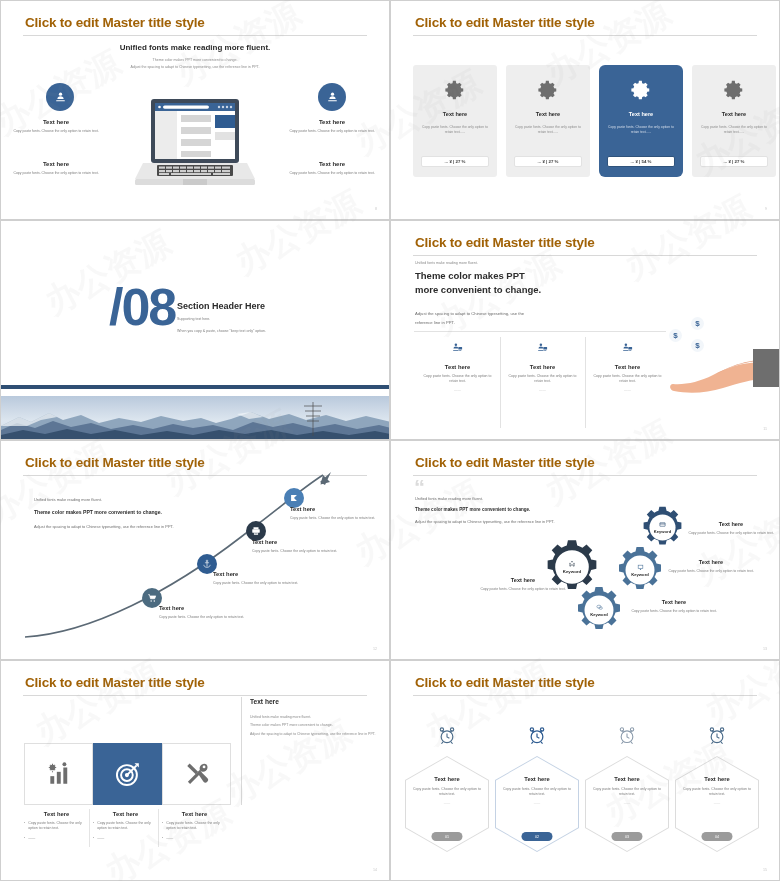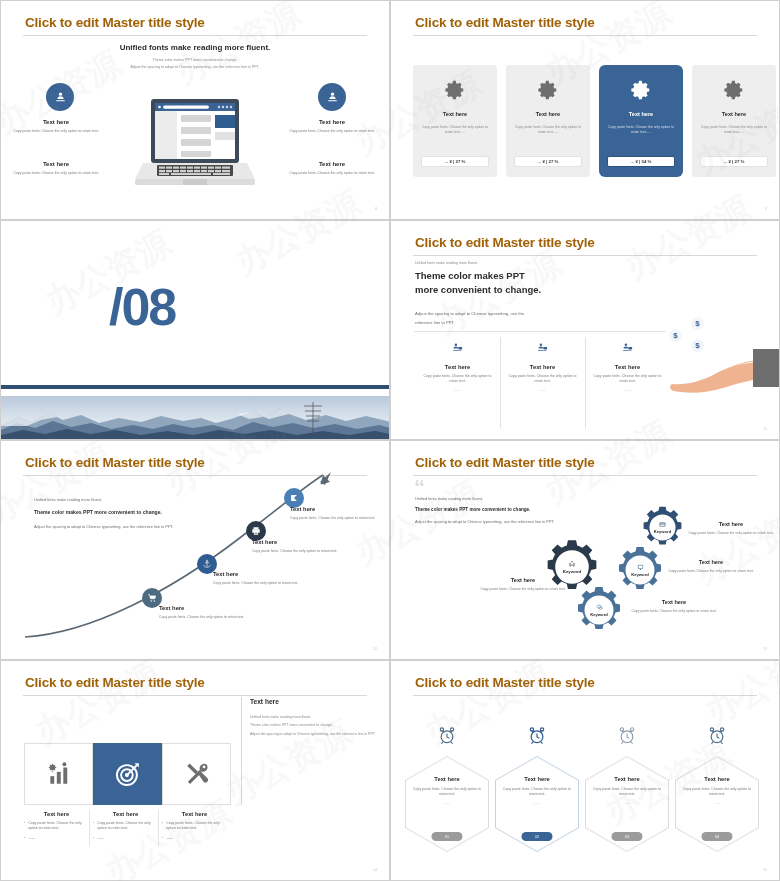--- a/index.html
+++ b/index.html
@@ -300,20 +300,25 @@
         <div class="c-t">Text here</div>
         <div class="c-d">Copy paste fonts. Choose the only option to retain text......</div>
         <div class="pill">... ¥ | 27 %</div>
       </div>
     </div>
     <div class="pagenum">9</div>
   </div>
 
   <div class="slide" style="position:relative;">
     <div style="position:absolute;left:108px;top:66px;font-size:52px;font-weight:bold;color:#3a6496;letter-spacing:-2px;line-height:.8;">/08</div>
+    <div style="position:absolute;left:176px;top:80px;width:190px;">
+      <div class="s3-h">Section Header Here</div>
+      <div class="s3-l1">Supporting text here.</div>
+      <div class="s3-l2">When you copy &amp; paste, choose "keep text only" option.</div>
+    </div>
     <div style="position:absolute;left:0;right:0;top:164px;height:4px;background:#2f4f74;"></div>
     <div style="position:absolute;left:0;right:0;top:175px;height:45px;overflow:hidden;">
       <svg viewBox="0 0 390 45" width="390" height="45" preserveAspectRatio="none">
         <defs>
           <linearGradient id="sky" x1="0" y1="0" x2="0" y2="1">
             <stop offset="0%" stop-color="#b9c9dc"></stop>
               <stop offset="55%" stop-color="#dde6ef"></stop>
             <stop offset="100%" stop-color="#cfdbe8"></stop>
           </linearGradient>
         </defs>

